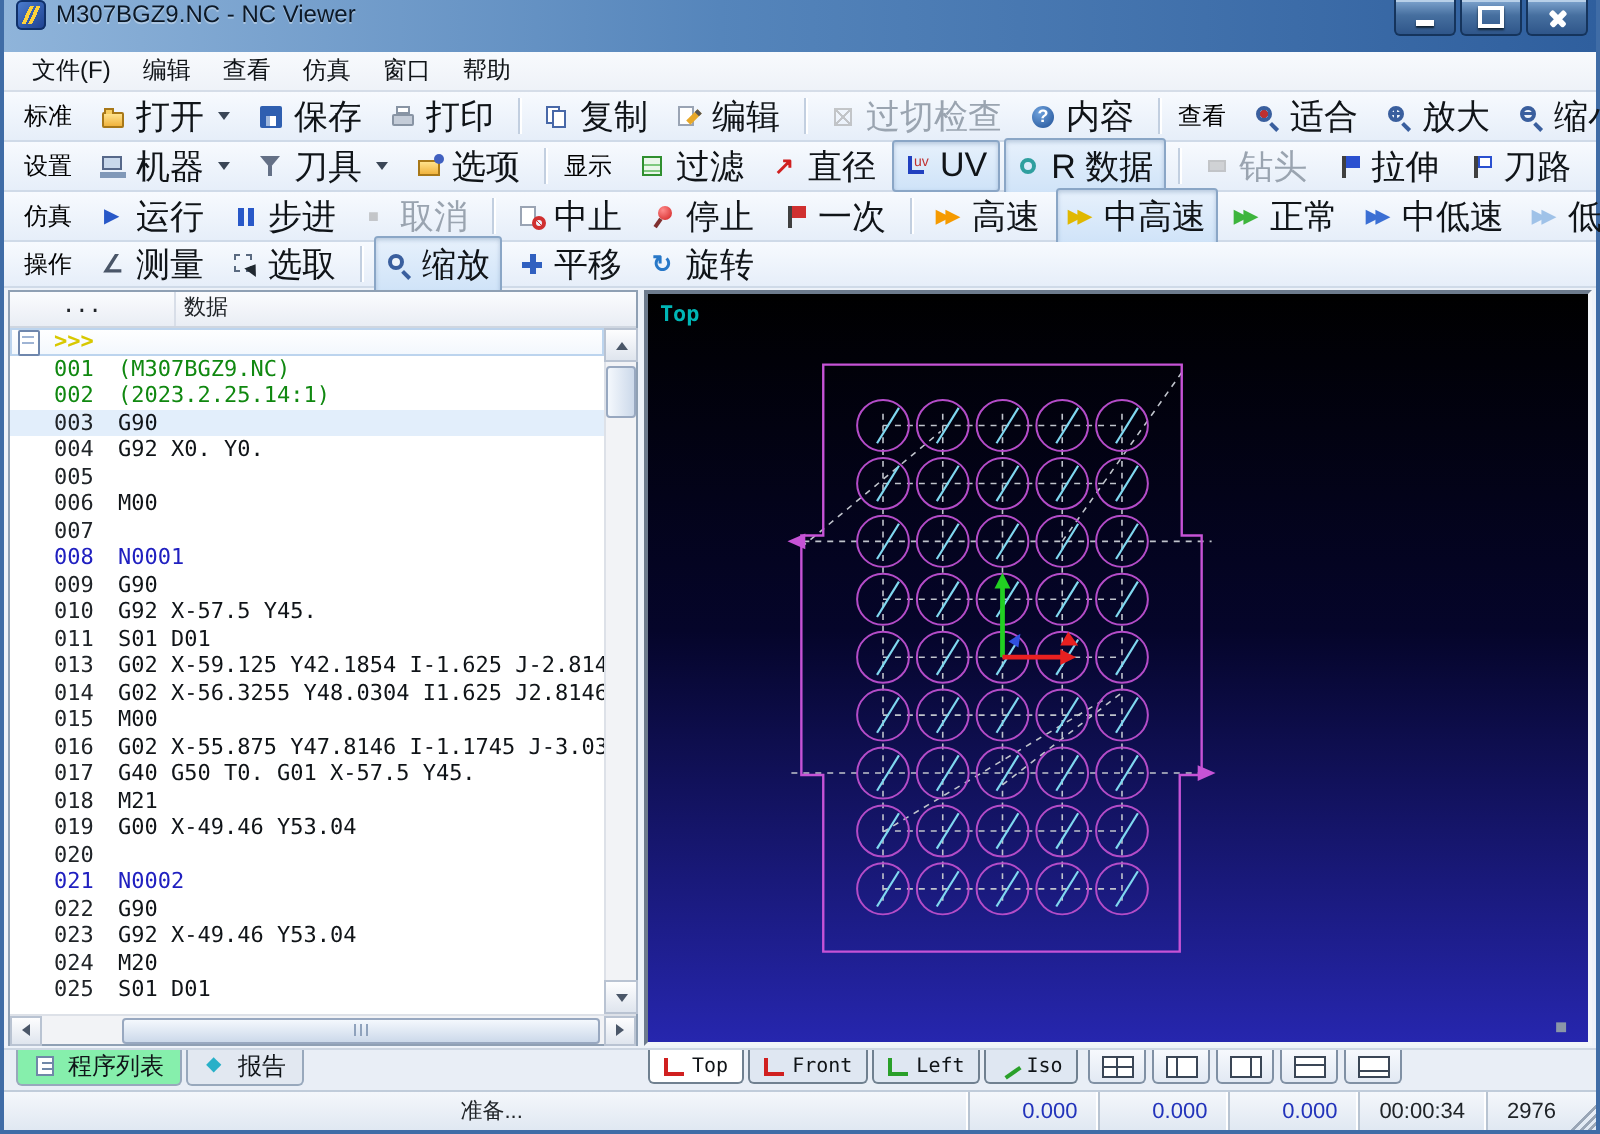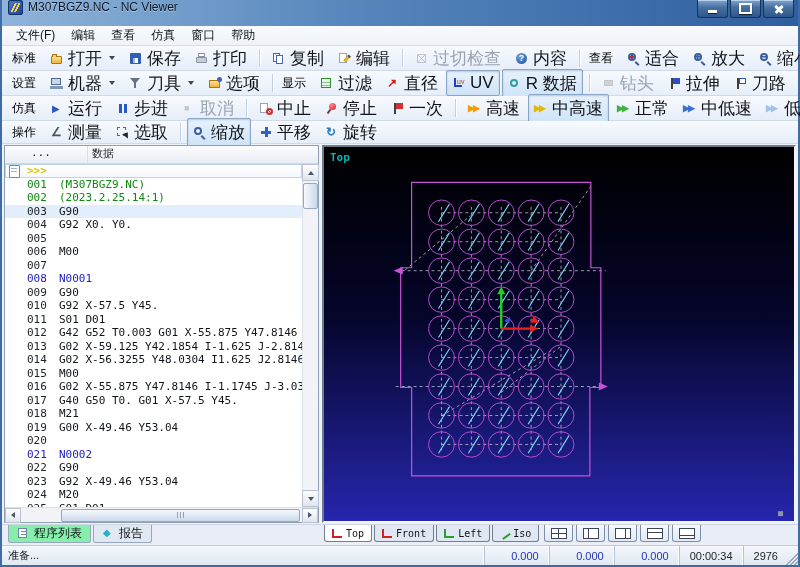--- a/index.html
+++ b/index.html
@@ -164,21 +164,21 @@
   .split-btn{width:27px;height:16px;margin-left:3px;border:1px solid #8090a4;border-top:none;border-radius:0 0 3px 3px;
         background:linear-gradient(#f6f9fd,#e2e9f3);display:flex;align-items:center;justify-content:center;}
   .sico{width:14px;height:9px;border:1px solid #3a4656;background:#fff;}
   .s-four-pane{background:linear-gradient(#3a4656,#3a4656) 50% 0/1px 9px no-repeat,linear-gradient(#3a4656,#3a4656) 0 50%/14px 1px no-repeat,#fff;}
   .s-split-left{background:linear-gradient(#3a4656,#3a4656) 4px 0/1px 9px no-repeat,#fff;}
   .s-split-right{background:linear-gradient(#3a4656,#3a4656) 9px 0/1px 9px no-repeat,#fff;}
   .s-split-top{background:linear-gradient(#3a4656,#3a4656) 0 3px/14px 1px no-repeat,#fff;}
   .s-split-bottom{background:linear-gradient(#3a4656,#3a4656) 0 6px/14px 1px no-repeat,#fff;}
 
   
-  .statusbar{height:19px;background:linear-gradient(#f4f7fb,#e0e8f2);border-top:1px solid #c0ccda;display:flex;align-items:center;flex:none;font-size:11px;color:#202428;}
+  .statusbar{height:19px;background:linear-gradient(#f4f7fb,#e0e8f2);border-top:1px solid #c0ccda;display:flex;align-items:center;flex:none;font-size:11px;color:#202428;text-align:center;}
   .sb-ready{padding-left:6px;flex:1;}
   .sb-cell{border-left:1px solid #b8c4d2;box-shadow:-1px 0 0 #fff;padding:0 10px;height:100%;display:flex;align-items:center;justify-content:flex-end;}
   .sb-coord{color:#2233bb;min-width:44px;}
   .sb-grip{width:14px;height:14px;align-self:flex-end;margin-left:2px;
      background:linear-gradient(135deg,transparent 55%,#9aa6b6 55%,#9aa6b6 62%,transparent 62%,transparent 70%,#9aa6b6 70%,#9aa6b6 77%,transparent 77%,transparent 85%,#9aa6b6 85%,#9aa6b6 92%,transparent 92%);}
 </style>
 </head>
 <body>
 
 <div class="window">
@@ -403,21 +403,20 @@
             <div class="crow comment"><span class="gut"></span><span class="num">002</span><span class="txt">(2023.2.25.14:1)</span></div>
             <div class="crow cursor"><span class="gut"></span><span class="num">003</span><span class="txt">G90</span></div>
             <div class="crow normal"><span class="gut"></span><span class="num">004</span><span class="txt">G92 X0. Y0.</span></div>
             <div class="crow normal"><span class="gut"></span><span class="num">005</span></div>
             <div class="crow normal"><span class="gut"></span><span class="num">006</span><span class="txt">M00</span></div>
             <div class="crow normal"><span class="gut"></span><span class="num">007</span><span class="txt"></span></div>
             <div class="crow block"><span class="gut"></span><span class="num">008</span><span class="txt">N0001</span></div>
             <div class="crow normal"><span class="gut"></span><span class="num">009</span><span class="txt">G90</span></div>
             <div class="crow normal"><span class="gut"></span><span class="num">010</span><span class="txt">G92 X-57.5 Y45.</span></div>
             <div class="crow normal"><span class="gut"></span><span class="num">011</span><span class="txt">S01 D01</span></div>
-            <div class="crow normal"><span class="gut"></span><span class="num">012</span><span class="txt">G42 G52 T0.003 G01 X-55.875 Y47.8146</span></div>
             <div class="crow normal"><span class="gut"></span><span class="num">013</span><span class="txt">G02 X-59.125 Y42.1854 I-1.625 J-2.8146</span></div>
             <div class="crow normal"><span class="gut"></span><span class="num">014</span><span class="txt">G02 X-56.3255 Y48.0304 I1.625 J2.8146</span></div>
             <div class="crow normal"><span class="gut"></span><span class="num">015</span><span class="txt">M00</span></div>
             <div class="crow normal"><span class="gut"></span><span class="num">016</span><span class="txt">G02 X-55.875 Y47.8146 I-1.1745 J-3.0304</span></div>
             <div class="crow normal"><span class="gut"></span><span class="num">017</span><span class="txt">G40 G50 T0. G01 X-57.5 Y45.</span></div>
             <div class="crow normal"><span class="gut"></span><span class="num">018</span><span class="txt">M21</span></div>
             <div class="crow normal"><span class="gut"></span><span class="num">019</span><span class="txt">G00 X-49.46 Y53.04</span></div>
             <div class="crow normal"><span class="gut"></span><span class="num">020</span><span class="txt"></span></div>
             <div class="crow block"><span class="gut"></span><span class="num">021</span><span class="txt">N0002</span></div>
             <div class="crow normal"><span class="gut"></span><span class="num">022</span><span class="txt">G90</span></div>

